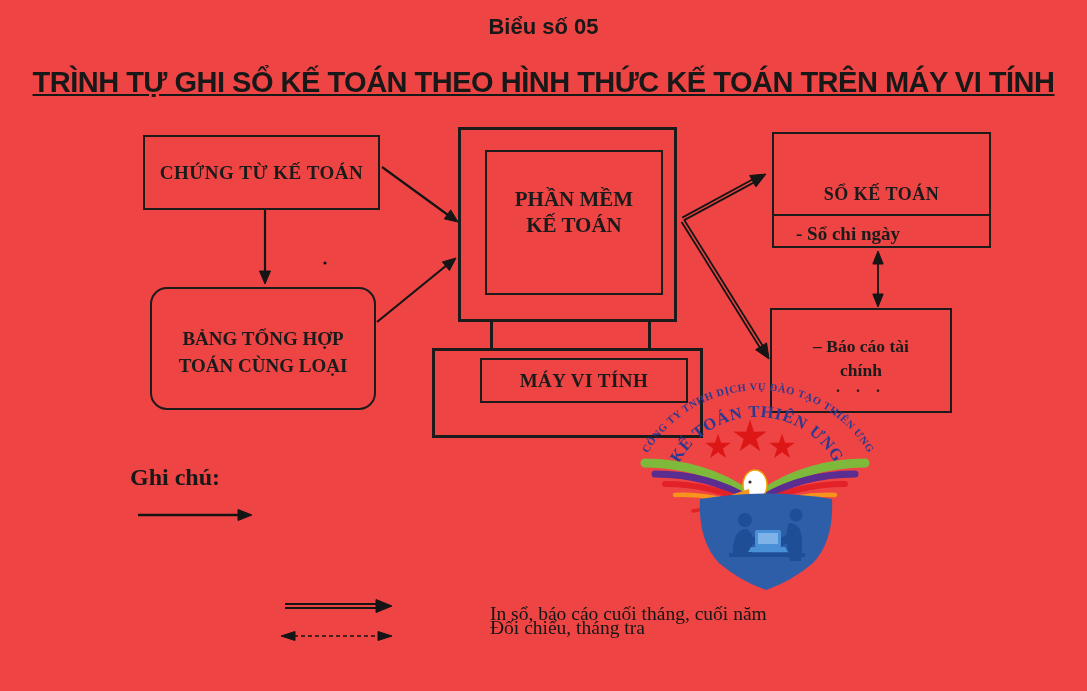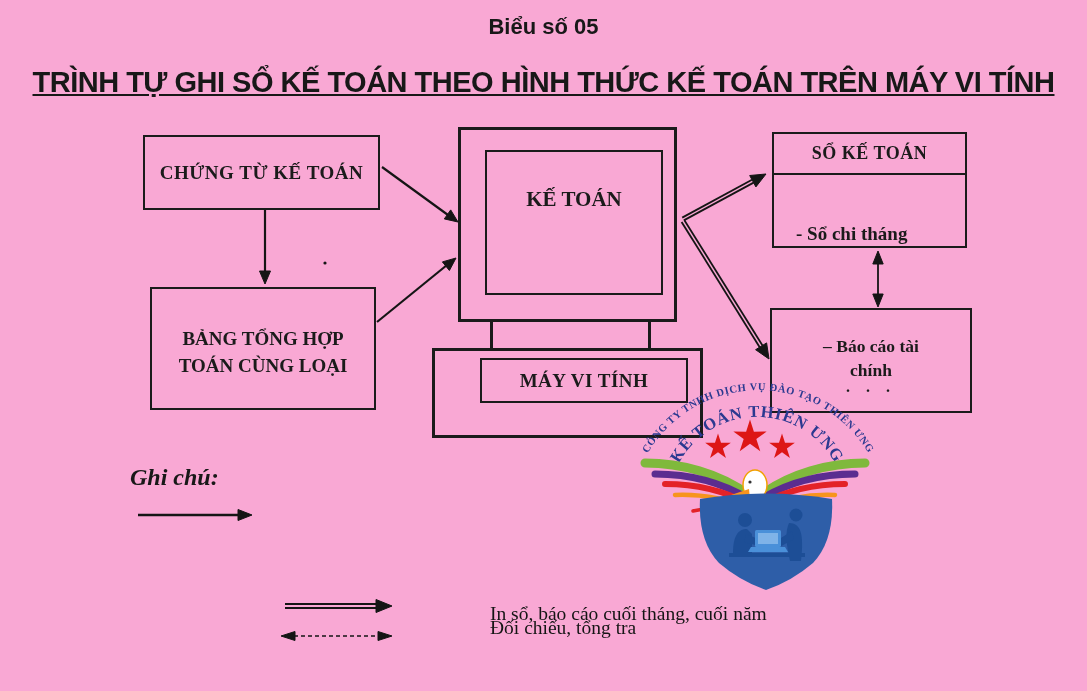--- a/index.html
+++ b/index.html
@@ -1,43 +1,43 @@
 <!DOCTYPE html>
 <html><head>
 <meta charset="utf-8">
 <style>
   html,body{margin:0;padding:0;background:#ffffff;}
-  #canvas{position:relative;width:1087px;height:691px;background:#f9a8d4;overflow:hidden;
+  #canvas{position:relative;width:1087px;height:691px;background:#ef4444;overflow:hidden;
           font-family:"Liberation Serif", serif;color:#181818;}
   .sans{font-family:"Liberation Sans", sans-serif;}
   .title{position:absolute;top:14px;left:0;width:100%;text-align:center;
          font-size:22px;font-weight:700;letter-spacing:0;}
   .heading{position:absolute;top:66px;left:0;width:100%;text-align:center;
          font-size:29px;font-weight:700;letter-spacing:-0.5px;white-space:nowrap;text-decoration:underline;}
   .box{position:absolute;border:2.5px solid #1b1b1b;background:transparent;
        display:flex;flex-direction:column;align-items:center;justify-content:center;
        text-align:center;font-weight:700;color:#1b1b1b;box-sizing:border-box;}
   #box-chung-tu{left:143px;top:135px;width:237px;height:75px;font-size:19px;letter-spacing:.5px;}
-  #box-bang-tong-hop{left:150px;top:287px;width:226px;height:123px;font-size:19px;line-height:27px;padding-top:6px;}
+  #box-bang-tong-hop{left:150px;top:287px;width:226px;height:123px;font-size:19px;line-height:27px;padding-top:6px;border-radius:17px;}
   #monitor-outer{left:458px;top:127px;width:219px;height:195px;border-width:3px;}
   #monitor-screen{left:485px;top:150px;width:178px;height:145px;font-size:21px;line-height:26px;
                   justify-content:flex-start;padding-top:34px;}
   .stand{position:absolute;width:3px;height:27px;top:321px;background:#1b1b1b;}
   #stand-left{left:490px;} #stand-right{left:648px;}
   #base-outer{left:432px;top:348px;width:271px;height:90px;border-width:3px;}
   #base-inner{left:480px;top:358px;width:208px;height:45px;font-size:19px;letter-spacing:.5px;}
-  #box-so-ke-toan{left:772px;top:132px;width:195px;height:116px;justify-content:space-between;padding:0;}
+  #box-so-ke-toan{left:772px;top:132px;width:219px;height:116px;justify-content:flex-end;padding:0;}
   #box-so-ke-toan .hdr{width:100%;height:41px;border-bottom:2.5px solid #1b1b1b;
         display:flex;align-items:center;justify-content:center;font-size:18px;letter-spacing:.5px;box-sizing:border-box;}
   #box-so-ke-toan .bdy{width:100%;text-align:left;padding:5px 0 0 22px;font-size:19px;line-height:25px;box-sizing:border-box;}
-  #box-bao-cao{left:770px;top:308px;width:202px;height:105px;font-size:17.5px;line-height:24px;padding-top:4px;}
+  #box-bao-cao{left:770px;top:308px;width:182px;height:105px;font-size:17.5px;line-height:24px;padding-top:4px;}
   #box-bao-cao .l3{letter-spacing:0;}
   #box-bao-cao .dots{font-size:16px;line-height:10px;letter-spacing:6px;}
   .overlay{position:absolute;left:0;top:0;width:1087px;height:691px;pointer-events:none;}
-  .ghichu{position:absolute;left:130px;top:464px;font-size:24px;font-weight:700;font-style:italic;}
+  .ghichu{position:absolute;left:130px;top:464px;font-size:24px;font-weight:700;}
   .leg{position:absolute;font-size:19.5px;color:#151515;white-space:pre;}
   #leg1{left:346px;top:501px;} #leg2{left:490px;top:590px;margin-top:13px;} #leg3{left:490px;top:617px;}
   #logo{position:absolute;left:633px;top:383px;width:250px;height:212px;}
 </style>
 </head>
 <body>
 
 <div id="canvas">
 
   <div class="title sans">Biểu số 05</div>
@@ -47,33 +47,34 @@
     <span>CHỨNG TỪ KẾ TOÁN</span>
   </div>
 
   <div class="box" id="box-bang-tong-hop">
     <span>BẢNG TỔNG HỢP</span>
     <span>TOÁN CÙNG LOẠI</span>
   </div>
 
   <div class="box" id="monitor-outer"></div>
   <div class="box" id="monitor-screen">
+    <span>PHẦN MỀM</span>
     <span>KẾ TOÁN</span>
   </div>
   <div class="stand" id="stand-left"></div>
   <div class="stand" id="stand-right"></div>
   <div class="box" id="base-outer"></div>
   <div class="box" id="base-inner">
     <span>MÁY VI TÍNH</span>
   </div>
 
   <div class="box" id="box-so-ke-toan">
     <div class="hdr">SỔ KẾ TOÁN</div>
     <div class="bdy">
-      <div>- Sổ chi tháng</div>
+      <div>- Sổ chi ngày</div>
     </div>
   </div>
 
   <div class="box" id="box-bao-cao">
     <span>–  Báo cáo tài</span>
     <span>chính</span>
     <span class="dots">.  .  .</span>
   </div>
 
   <svg class="overlay" viewBox="0 0 1087 691">
@@ -118,21 +119,21 @@
         <line x1="294" y1="636" x2="380" y2="636" stroke-width="1.5" stroke-dasharray="4,3"></line>
         <polygon points="281,636 295,631.5 295,640.5"></polygon>
         <polygon points="392,636 378,631.5 378,640.5"></polygon>
       </g>
       <circle cx="325" cy="263" r="1.6" stroke="none"></circle>
     </g>
   </svg>
 
   <div class="ghichu">Ghi chú:</div>
   <div class="leg" id="leg2">In sổ, báo cáo cuối tháng, cuối năm</div>
-  <div class="leg" id="leg3">Đối chiếu, tổng tra</div>
+  <div class="leg" id="leg3">Đối chiếu, tháng tra</div>
 
   <svg id="logo" viewBox="0 0 250 212">
     <defs>
       <path id="arcOuter" d="M 6,88 A 128 128 0 0 1 244,88" fill="none"></path>
       <path id="arcInner" d="M 38,100 A 89 89 0 0 1 210,100" fill="none"></path>
       <path id="starShape" d="M0,-10 L2.23,-3.07 L9.51,-3.09 L3.61,1.17 L5.88,8.09 L0,3.8 L-5.88,8.09 L-3.61,1.17 L-9.51,-3.09 L-2.23,-3.07 Z"></path>
     </defs>
 
     <text font-family="Liberation Serif, serif" font-size="10.5" font-weight="bold" letter-spacing="0.6" text-anchor="middle" fill="#2b3990">
       <textPath href="#arcOuter" startOffset="50%">CÔNG TY TNHH DỊCH VỤ ĐÀO TẠO THIÊN ƯNG</textPath>

